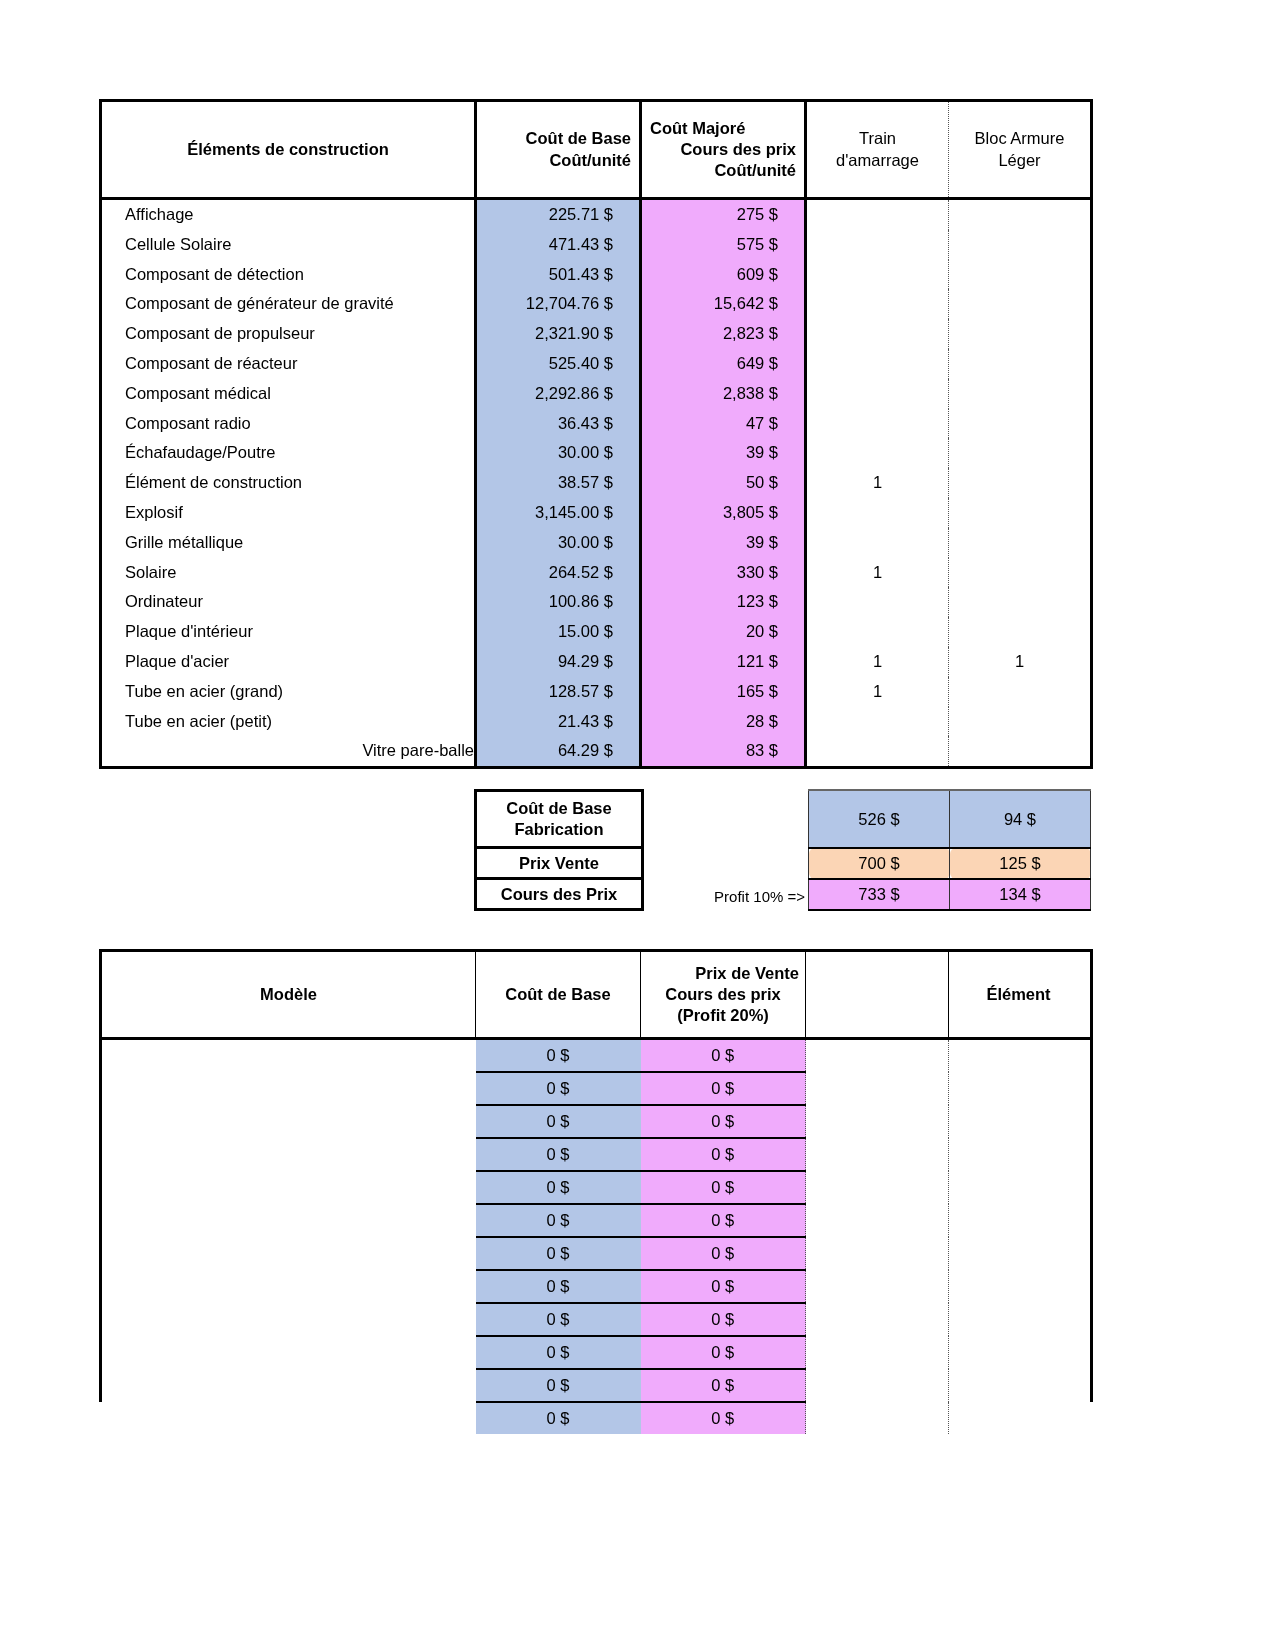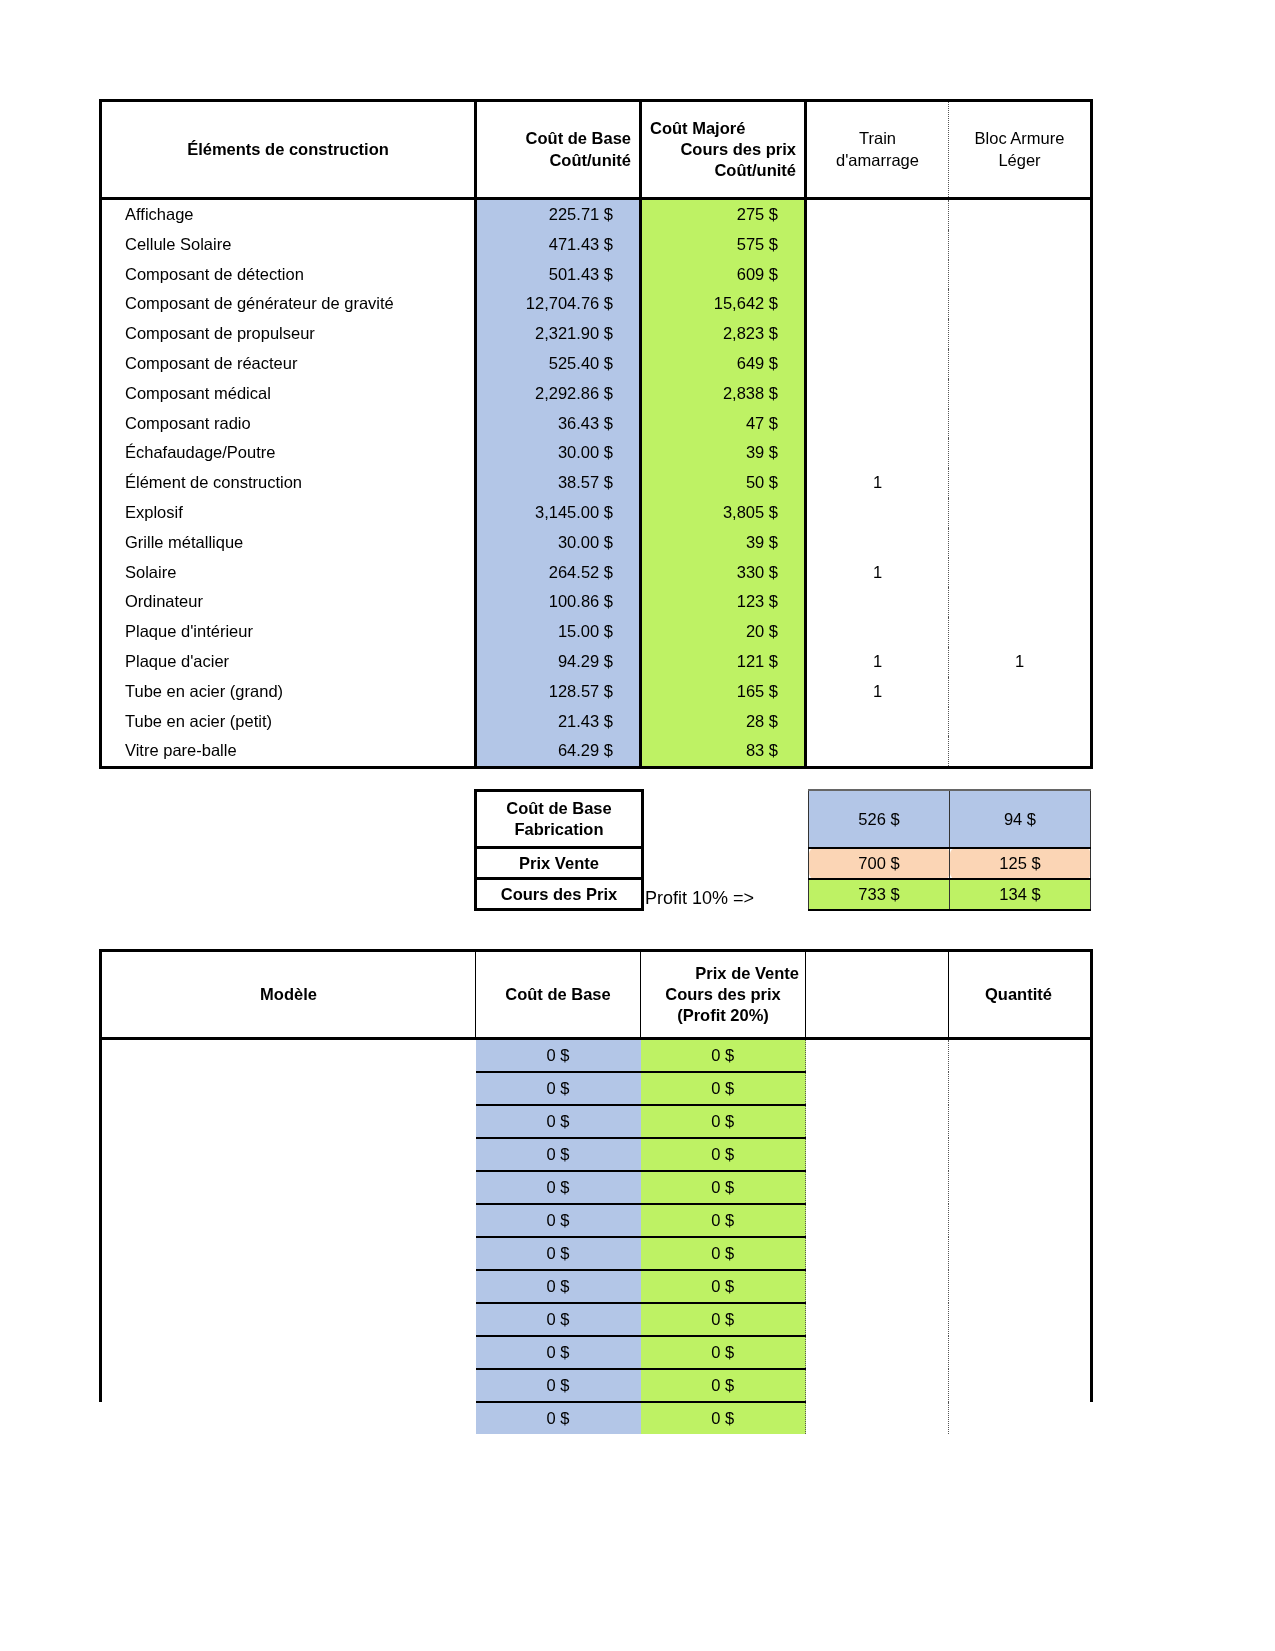--- a/index.html
+++ b/index.html
@@ -31,28 +31,28 @@
   }
   td, th {
     padding: 0;
     margin: 0;
     font-weight: normal;
     vertical-align: middle;
     box-sizing: border-box;
   }
 
   .thick-t { border-top: 3px solid #000; }
-  .thick-b { border-bottom: 3px solid #000; }
+  .thick-b { border-bottom: 3px solid #000; text-align: right; }
   .thick-l { border-left: 3px solid #000; }
   .thick-r { border-right: 3px solid #000; }
   .thin-r  { border-right: 1px solid #000; }
   .dot-r   { border-right: 1px dotted #555; }
 
   .blue  { background: #b3c6e7; }
-  .green { background: #bef264; }
+  .green { background: #f0abfc; }
   .peach { background: #fbd5b5; border-radius: 6px; }
 
   .c { text-align: center; }
   .l { text-align: left; }
 
   
   #top-table {
     position: absolute;
     left: 99px;
     top: 99px;
@@ -101,22 +101,22 @@
   }
   #summary-labels tr.r1 td { height: 57px; border-top: 3px solid #000; border-bottom: 3px solid #000; }
   #summary-labels tr.r2 td { height: 31px; border-bottom: 3px solid #000; }
   #summary-labels tr.r3 td { height: 31px; border-bottom: 3px solid #000; }
 
   #profit-note {
     position: absolute;
     left: 645px;
     top: 888px;
     width: 160px;
-    text-align: left;
-    font-size: 18px;
+    text-align: right;
+    font-size: 15px;
   }
 
   #summary-values {
     position: absolute;
     left: 808px;
     top: 789px;
     width: 282px;
   }
   #summary-values td {
     font-size: 16.5px;
@@ -381,21 +381,21 @@
     <thead>
       <tr>
         <th class="hdr thick-t thick-l thick-b thin-r c">Modèle</th>
         <th class="hdr thick-t thick-b thin-r c">Coût de Base</th>
         <th class="hdr thick-t thick-b thin-r">
           <div style="text-align:right">Prix de Vente</div>
           <div style="text-align:center">Cours des prix</div>
           <div style="text-align:center">(Profit 20%)</div>
         </th>
         <th class="hdr thick-t thick-b thin-r c"></th>
-        <th class="hdr thick-t thick-b thick-r l" style="padding-left:4px">Quantité</th>
+        <th class="hdr thick-t thick-b thick-r l" style="padding-left:4px">Élément</th>
       </tr>
     </thead>
     <tbody id="bottom-body">
         <tr>
           <td class="body model thick-l"></td>
           <td class="body money blue rowsep">0 $</td>
           <td class="body money green rowsep dot-r">0 $</td>
           <td class="body qty dot-r"></td>
           <td class="body qty thick-r"></td>
         </tr>

